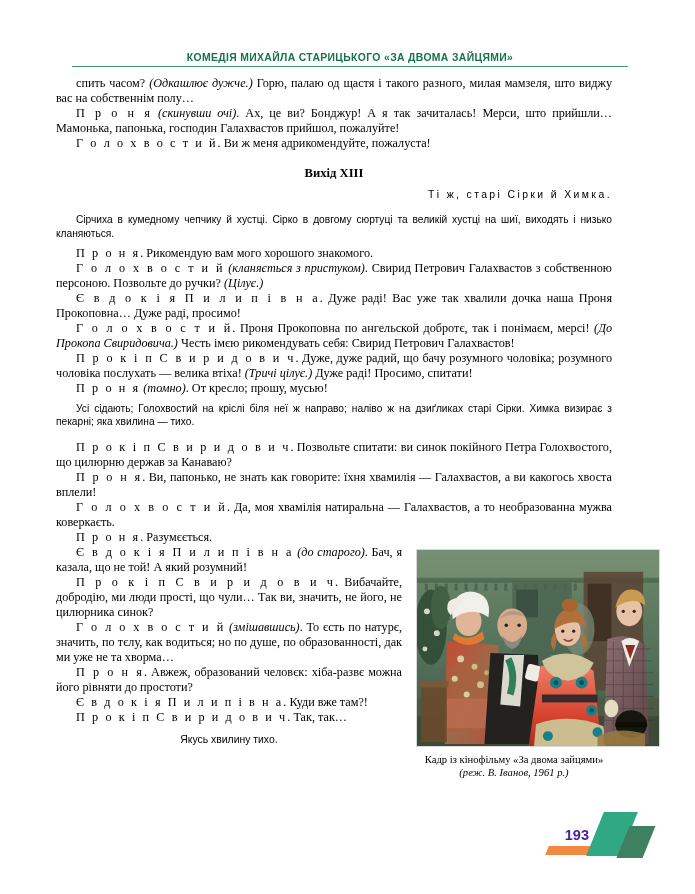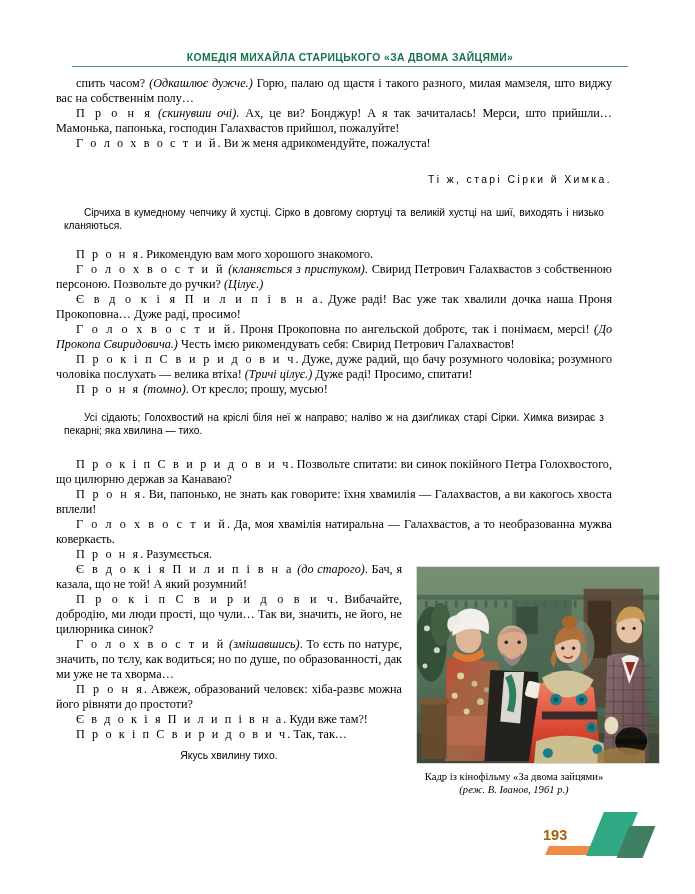--- a/index.html
+++ b/index.html
@@ -69,21 +69,21 @@
     letter-spacing: 2.1px;
   }
   .it { font-style: italic; }
 
   
   .stage {
     font-family: "Liberation Sans", sans-serif;
     font-size: 10.2px;
     line-height: 13.2px;
     text-align: justify;
-    margin: 8px;
+    margin: 0;
   }
   .stage.ind { text-indent: 20px; }
 
   
   .scene-title {
     text-align: center;
     font-weight: bold;
     font-size: 12.6px;
     margin: 0;
   }
@@ -138,24 +138,25 @@
     right: 22px;
     bottom: 28px;
     width: 130px;
     height: 56px;
   }
   .folio-num {
     position: absolute;
     left: 0;
     top: 17px;
     width: 46px;
+    text-align: right;
     font-family: "Liberation Sans", sans-serif;
     font-weight: bold;
     font-size: 14.5px;
-    color: #a16207;
+    color: #4c1d95;
   }
   .bar-orange {
     position: absolute;
     left: 4px;
     top: 36px;
     width: 62px;
     height: 9px;
     background: #f08a42;
     transform: skewX(-22deg);
   }
@@ -192,20 +193,21 @@
   <div class="col clearfix">
 
     <p class="ind"><span>спить часом? </span><span class="it">(Одкашлює дужче.)</span><span> Горю, палаю од щастя і такого разного, милая мамзеля, што виджу вас на собственнім полу…</span></p>
 
     <p class="ind"><span class="who">П р о н я</span><span class="it"> (скинувши очі)</span><span>. Ах, це ви? Бонджур! А я так зачиталась! Мерси, што прийшли… Мамонька, папонька, господин Галахвастов прийшол, пожалуйте!</span></p>
 
     <p class="ind"><span class="who">Г о л о х в о с т и й</span><span>. Ви ж меня адрикомендуйте, пожалуста!</span></p>
 
 
     <div class="gap-l"></div>
+    <p class="scene-title">Вихід XIII</p>
     <div class="gap-s"></div>
     <p class="scene-sub">Ті ж, старі Сірки й Химка.</p>
     <div class="gap-m"></div>
 
     <p class="stage ind">Сірчиха в кумедному чепчику й хустці. Сірко в довгому сюртуці та великій хустці на шиї, виходять і низько кланяються.</p>
     <div class="gap-s"></div>
 
     <p class="ind"><span class="who">П р о н я</span><span>. Рикомендую вам мого хорошого знакомого.</span></p>
 
     <p class="ind"><span class="who">Г о л о х в о с т и й</span><span class="it"> (кланяється з пристуком)</span><span>. Свирид Петрович Галахвастов з собственною персоною. Позвольте до ручки? </span><span class="it">(Цілує.)</span></p>

